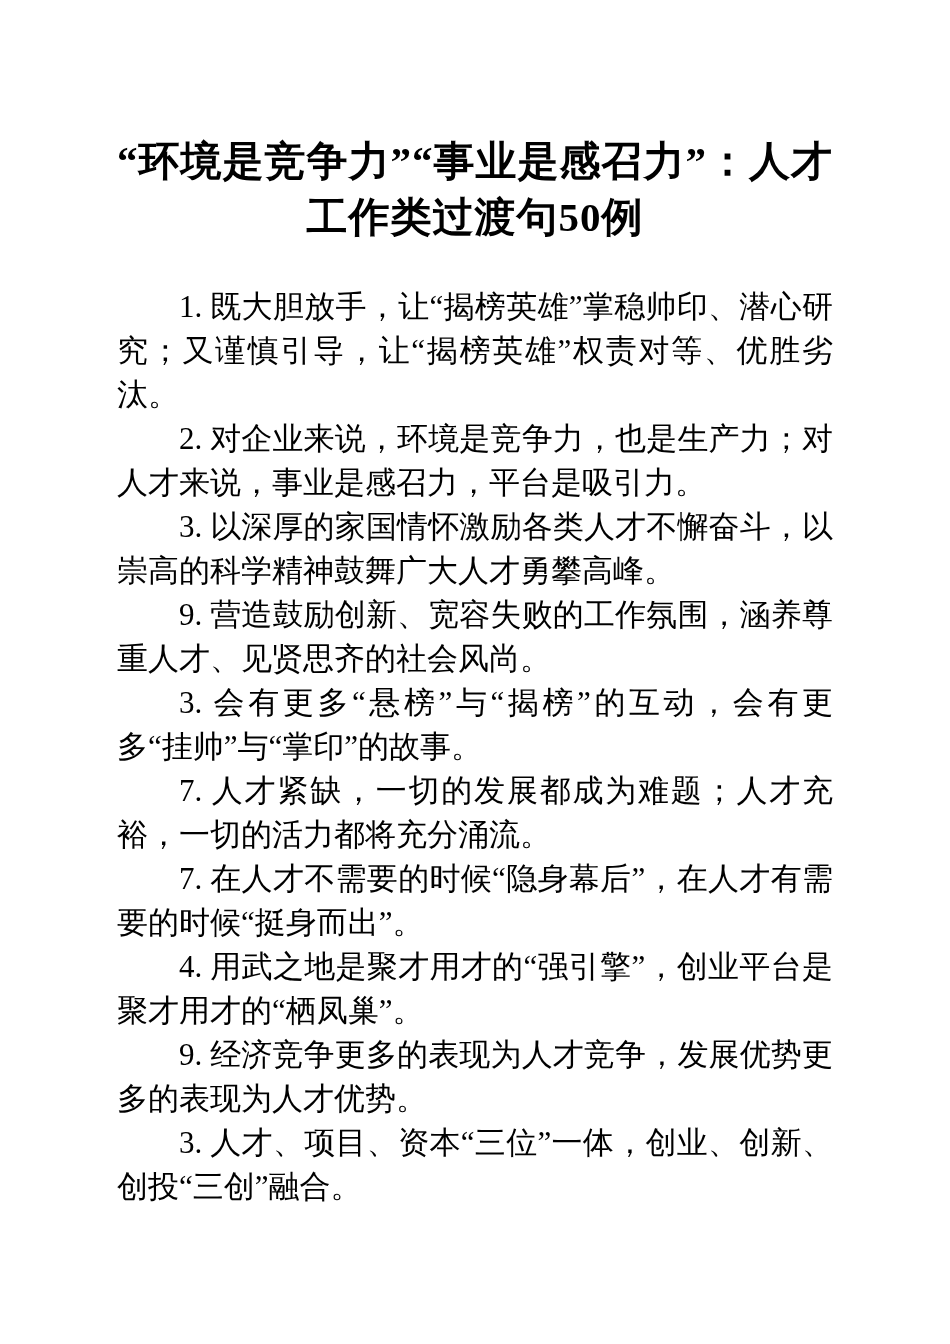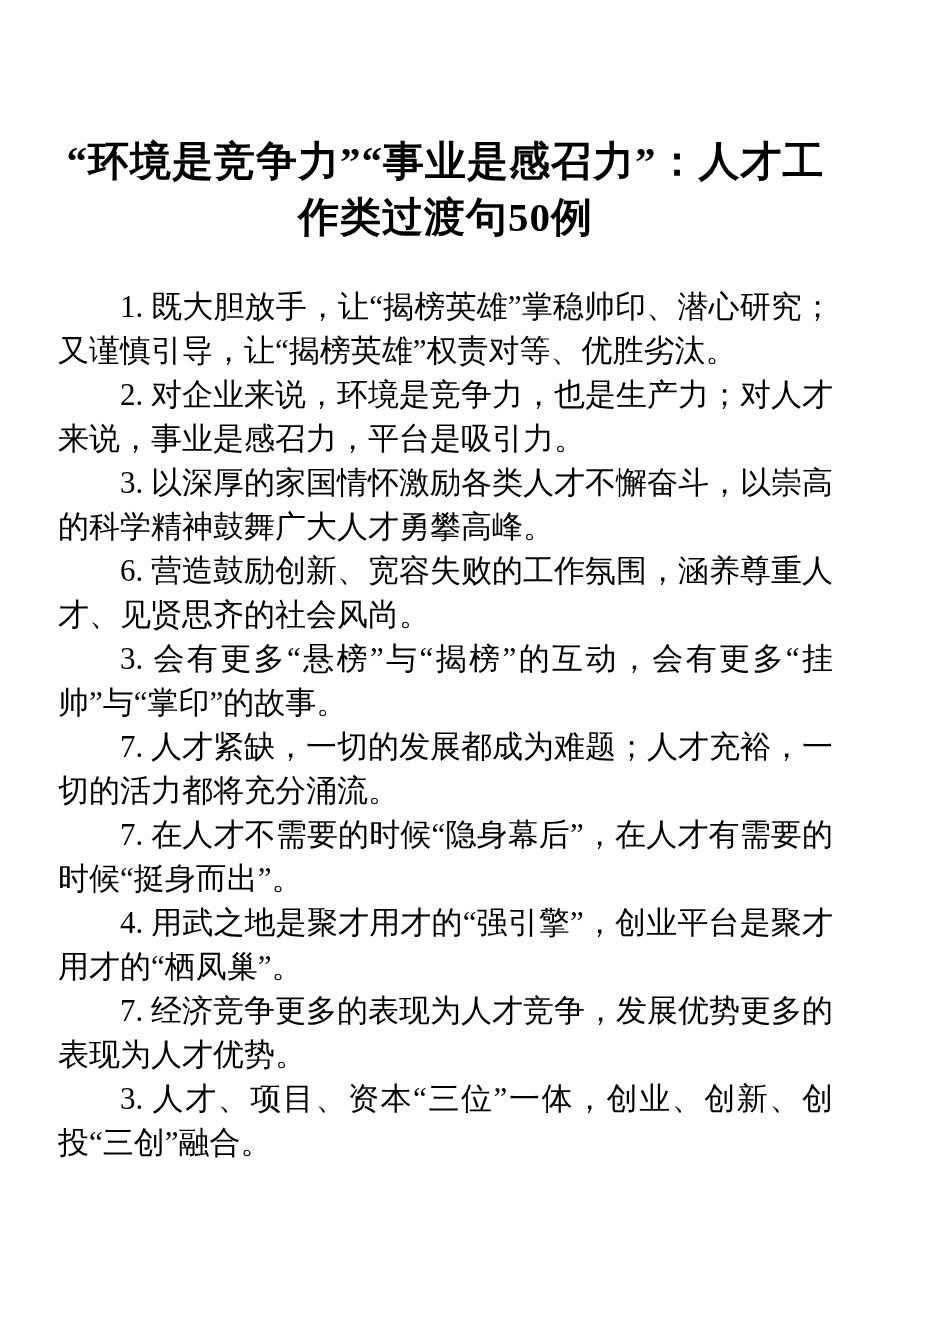--- a/index.html
+++ b/index.html
@@ -9,21 +9,21 @@
   }
   .page {
     position: relative;
     width: 950px;
     height: 1344px;
     margin: 0 auto;
     background: #ffffff;
     color: #000000;
     overflow: hidden;
     box-sizing: border-box;
-    padding: 133px 117px 0 58px;
+    padding: 133px 117px 0 117px;
   }
   .title {
     margin: 0;
     font-family: "Liberation Serif", "DejaVu Serif", serif;
     font-weight: bold;
     font-size: 41px;
     line-height: 56px;
     text-align: center;
     color: #000000;
     letter-spacing: 1px;
@@ -44,21 +44,21 @@
 </style>
 </head>
 <body>
 
 <div class="page">
   <h1 class="title">“环境是竞争力”“事业是感召力”：人才工作类过渡句50例</h1>
   <div class="body-text">
       <p class="para">1. 既大胆放手，让“揭榜英雄”掌稳帅印、潜心研究；又谨慎引导，让“揭榜英雄”权责对等、优胜劣汰。</p>
       <p class="para">2. 对企业来说，环境是竞争力，也是生产力；对人才来说，事业是感召力，平台是吸引力。</p>
       <p class="para">3. 以深厚的家国情怀激励各类人才不懈奋斗，以崇高的科学精神鼓舞广大人才勇攀高峰。</p>
-      <p class="para">6. 营造鼓励创新、宽容失败的工作氛围，涵养尊重人才、见贤思齐的社会风尚。</p>
+      <p class="para">9. 营造鼓励创新、宽容失败的工作氛围，涵养尊重人才、见贤思齐的社会风尚。</p>
       <p class="para">3. 会有更多“悬榜”与“揭榜”的互动，会有更多“挂帅”与“掌印”的故事。</p>
       <p class="para">7. 人才紧缺，一切的发展都成为难题；人才充裕，一切的活力都将充分涌流。</p>
       <p class="para">7. 在人才不需要的时候“隐身幕后”，在人才有需要的时候“挺身而出”。</p>
       <p class="para">4. 用武之地是聚才用才的“强引擎”，创业平台是聚才用才的“栖凤巢”。</p>
-      <p class="para">7. 经济竞争更多的表现为人才竞争，发展优势更多的表现为人才优势。</p>
+      <p class="para">9. 经济竞争更多的表现为人才竞争，发展优势更多的表现为人才优势。</p>
       <p class="para">3. 人才、项目、资本“三位”一体，创业、创新、创投“三创”融合。</p>
     </div>
 </div>
 
 </body></html>

